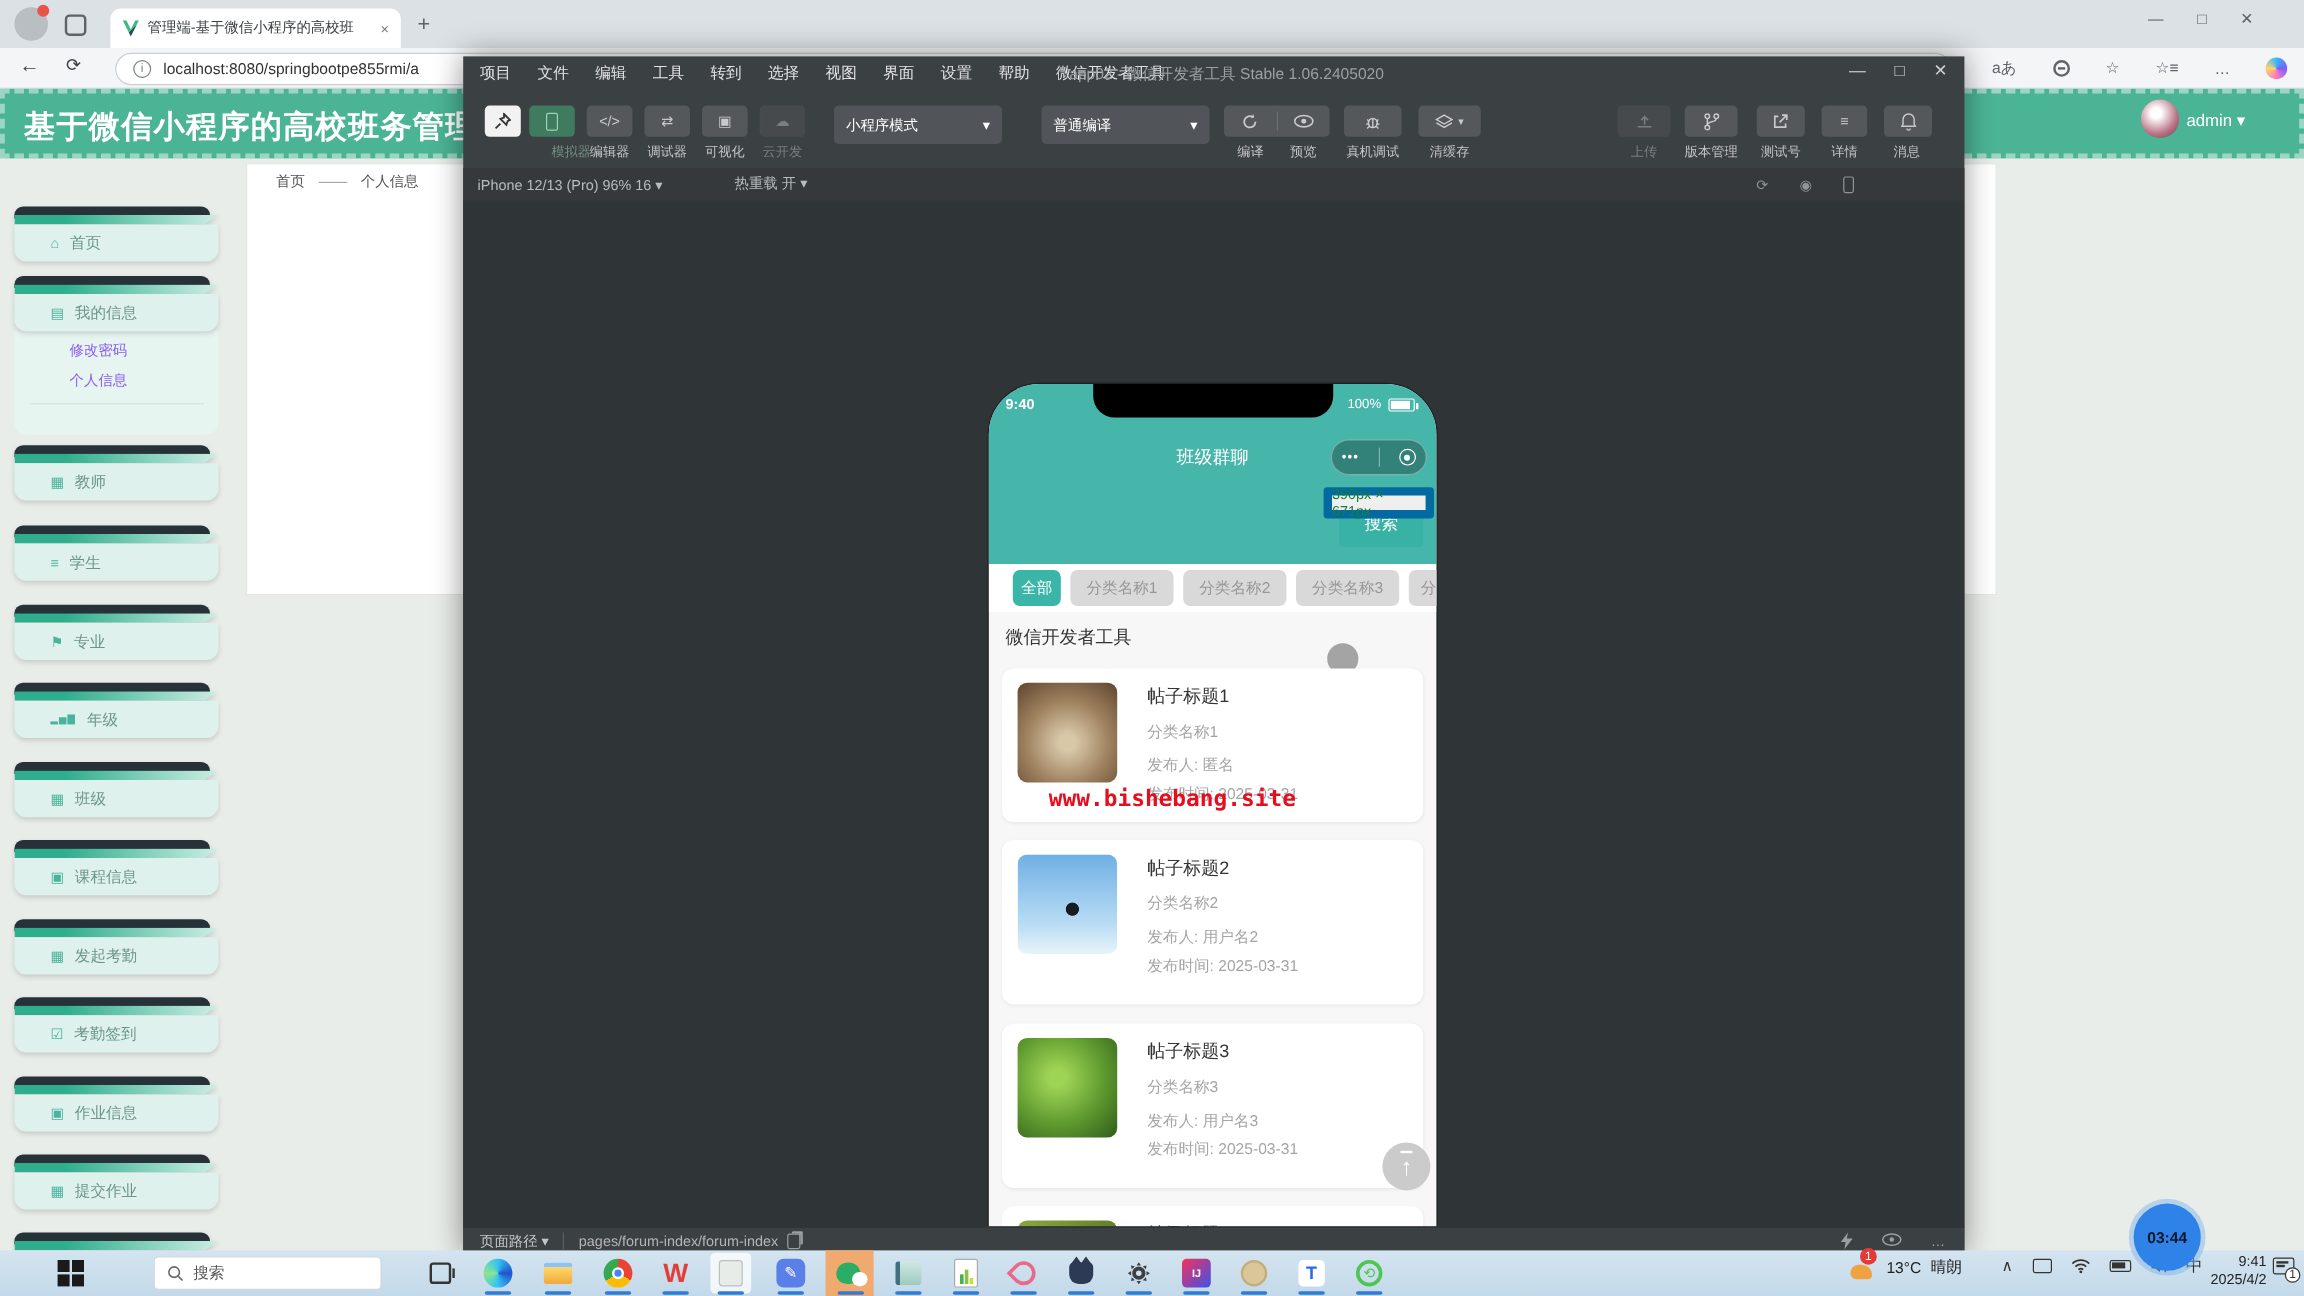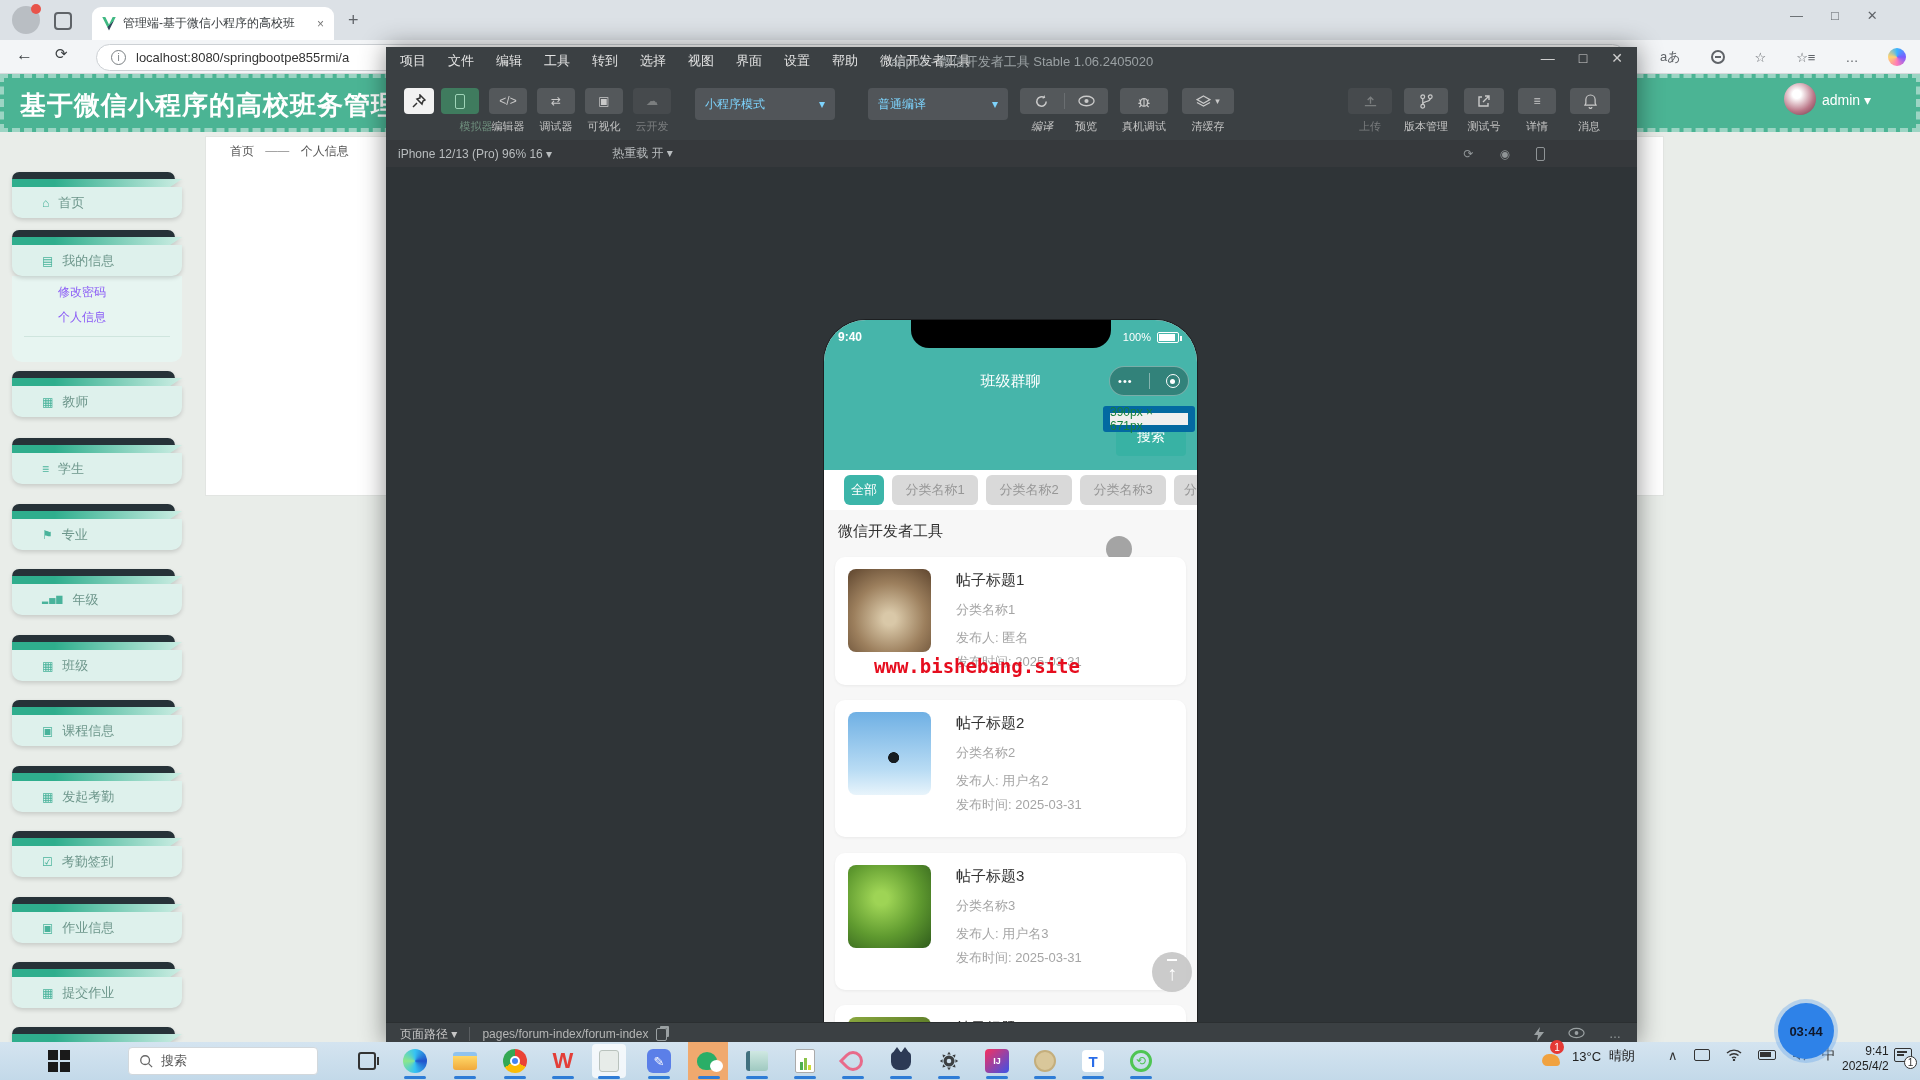--- a/index.html
+++ b/index.html
@@ -38,21 +38,21 @@
   .dt{position:absolute;left:386px;top:47px;width:1251px;height:998px;background:#3b4043;
       box-shadow:0 0 24px rgba(0,0,0,.45);color:#dcdcdc;}
   .dtmenu{position:absolute;top:0;left:0;width:100%;height:28px;display:flex;align-items:center;
           padding-left:14px;gap:22px;font-size:13px;color:#e3e3e3;}
   .dttitle{position:absolute;top:6px;left:505px;font-size:13px;color:#9aa0a3;}
   .dtwin{position:absolute;top:3px;right:14px;display:flex;gap:24px;color:#cfcfcf;font-size:14px;}
   .tbtn{position:absolute;height:26px;background:#54585b;border-radius:4px;display:flex;align-items:center;
         justify-content:center;color:#c9c9c9;font-size:12px;}
   .tlbl{position:absolute;font-size:11px;color:#c4c4c4;white-space:nowrap;}
   .dim{opacity:.45;}
-  .dd{position:absolute;height:26px;background:#515559;border-radius:4px;color:#7dd3fc;font-size:12px;
+  .dd{position:absolute;height:26px;background:#515559;border-radius:4px;color:#ffffff;font-size:12px;
       display:flex;align-items:center;justify-content:space-between;padding:16px 10px;}
   .devbar{position:absolute;left:0;top:93px;width:100%;height:27px;background:#36393c;color:#b9bdbf;
           font-size:12px;display:flex;align-items:center;}
   .canvas{position:absolute;left:0;top:120px;width:100%;height:855px;background:#2f3437;}
   .dtfoot{position:absolute;left:0;top:975px;width:100%;height:23px;background:#3b4043;
           border-top:1px solid #2b2f31;display:flex;align-items:center;font-size:12px;color:#c6c6c6;}
   svg{display:block;}
   
   .phone{position:absolute;left:438px;top:153px;width:373px;height:809px;background:#f7f7f7;
          border-radius:42px;overflow:hidden;box-shadow:0 0 0 1px #1d1f21;}
@@ -304,21 +304,21 @@
           </svg>
         </span>
       <span style="width:1px;height:16px;background:#6a6e71;"></span>
       <span style="flex:1;display:flex;justify-content:center;">
         <svg width="17" height="12" viewBox="0 0 18 12">
             <ellipse cx="9" cy="6" rx="8" ry="5" fill="none" stroke="#c9c9c9" stroke-width="1.4"></ellipse>
             <circle cx="9" cy="6" r="2.2" fill="#c9c9c9"></circle>
           </svg>
         </span>
     </div>
-    <div class="tlbl" style="left:634px;top:72px;width:44px;text-align:center;font-style:italic;">编译</div>
+    <div class="tlbl" style="left:634px;top:72px;width:44px;text-align:center;">编译</div>
     <div class="tlbl" style="left:678px;top:72px;width:44px;text-align:center;">预览</div>
 
     <div class="tbtn" style="left:734px;top:41px;width:48px;">
       <svg width="16" height="15" viewBox="0 0 16 16">
           <circle cx="8" cy="9" r="4" fill="none" stroke="#c9c9c9" stroke-width="1.4"></circle>
           <path d="M8 5v8M3 6l2 2M13 6l-2 2M2 10h3M14 10h-3M3 14l2-2M13 14l-2-2" stroke="#c9c9c9" stroke-width="1.2"></path>
         </svg>
     </div>
     <div class="tlbl" style="left:728px;top:72px;width:60px;text-align:center;">真机调试</div>
     <div class="tbtn" style="left:796px;top:41px;width:52px;gap:4px;">

